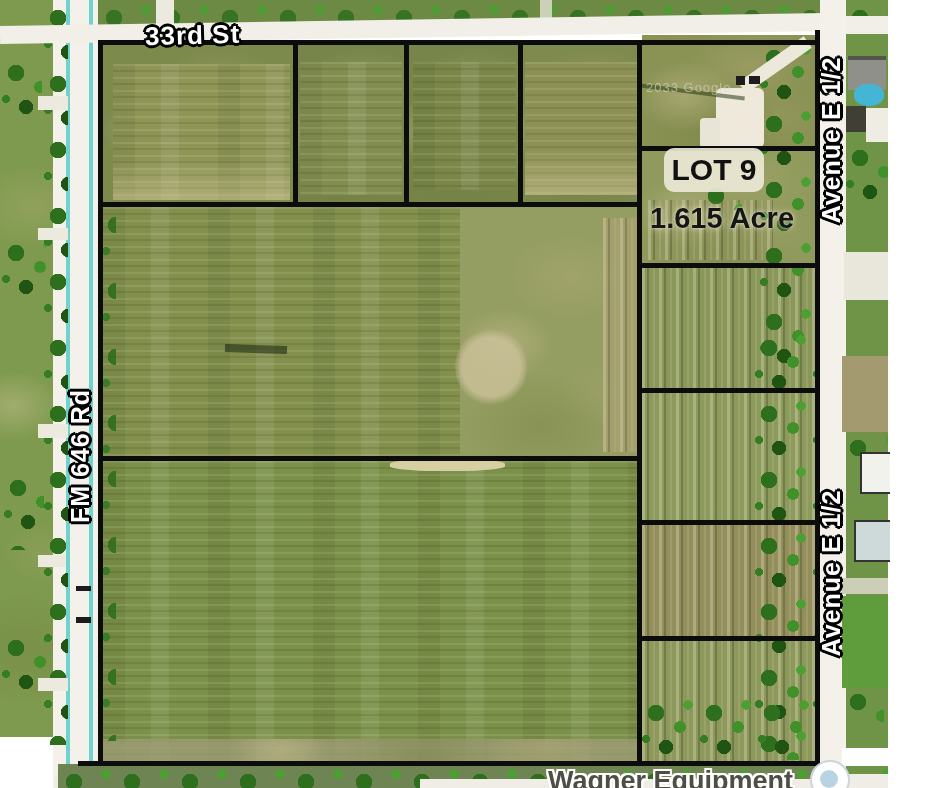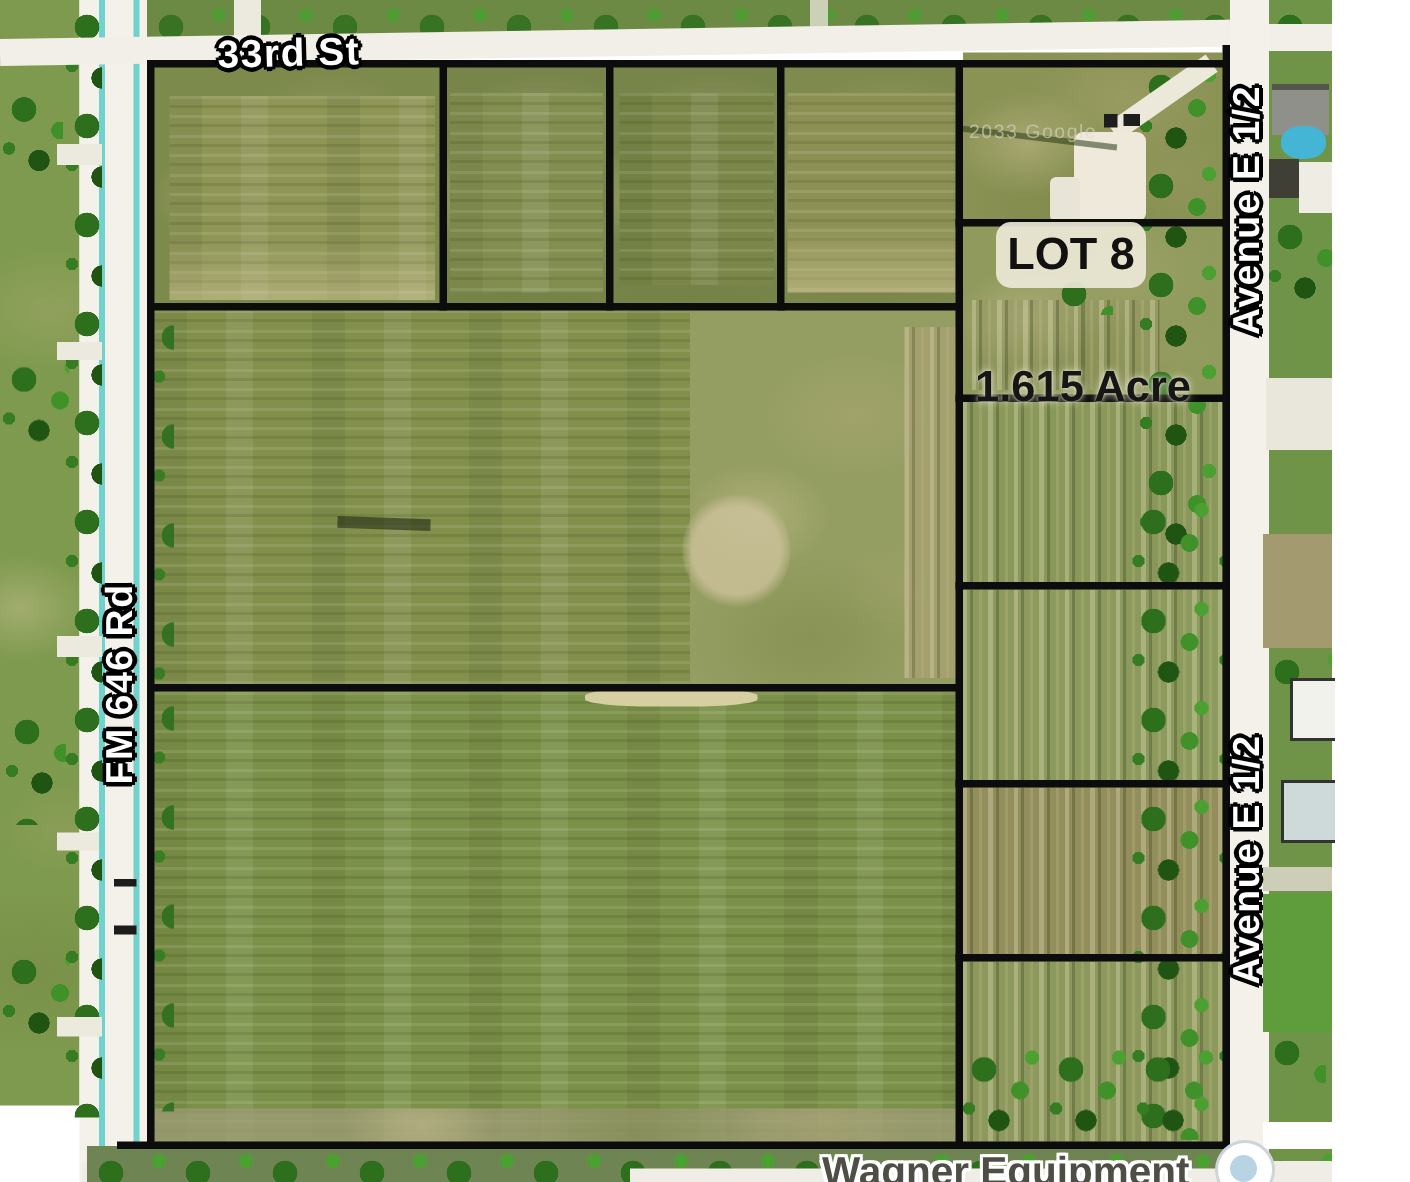--- a/index.html
+++ b/index.html
@@ -48,21 +48,20 @@
   }
   .vrot{transform:rotate(-90deg);text-align:center;}
   .lot-pill{
     position:absolute;background:rgba(236,232,214,.92);border-radius:10px;z-index:38;
     display:flex;align-items:center;justify-content:center;
     color:#111;font-weight:800;
   }
   .acre-label{
     position:absolute;z-index:38;color:#161616;font-weight:800;white-space:nowrap;
     text-shadow:0 0 6px rgba(235,230,205,.9), 0 0 2px rgba(235,230,205,.9);
-    margin-top:40px;
   }
   .business-label{
     position:absolute;z-index:42;color:#4e4e46;font-weight:bold;white-space:nowrap;
     text-shadow:-2px -2px 0 #fff,2px -2px 0 #fff,-2px 2px 0 #fff,2px 2px 0 #fff,
                  0 -2px 0 #fff,0 2px 0 #fff,-2px 0 0 #fff,2px 0 0 #fff;
   }
   .watermark{position:absolute;z-index:36;color:#d9d9ca;opacity:.6;letter-spacing:1px;}
 </style>
 </head>
 <body>
@@ -182,21 +181,21 @@
 
   <div class="street-label" style="left:145px;top:20px;font-size:26px;transform:rotate(-1.5deg);">33rd St</div>
 
   <div class="street-label vrot" style="left:15px;top:444px;width:130px;height:28px;font-size:25px;line-height:28px;">FM 646 Rd</div>
 
   <div class="street-label vrot" style="left:701px;top:127px;width:260px;height:26px;font-size:25px;line-height:26px;z-index:41;">Avenue E 1/2</div>
 
   <div class="street-label vrot" style="left:701px;top:560px;width:260px;height:26px;font-size:25px;line-height:26px;z-index:41;">Avenue E 1/2</div>
 
   <div class="lot-pill" style="left:664px;top:148px;width:100px;height:44px;">
-    <span style="font-size:30px;">LOT 8</span>
+    <span style="font-size:30px;">LOT 9</span>
   </div>
 
   <div class="acre-label" style="left:650px;top:202px;font-size:29px;">1.615 Acre</div>
 
   <div class="business-label" style="left:548px;top:766px;font-size:27px;">Wagner Equipment</div>
 
   <div class="abs" style="left:810px;top:760px;width:36px;height:36px;border-radius:50%;background:#ffffff;border:2px solid #cbd5da;z-index:43;"></div>
   <div class="abs" style="left:820px;top:770px;width:18px;height:18px;border-radius:50%;background:#b8d4e4;z-index:44;"></div>
 
 </div>

